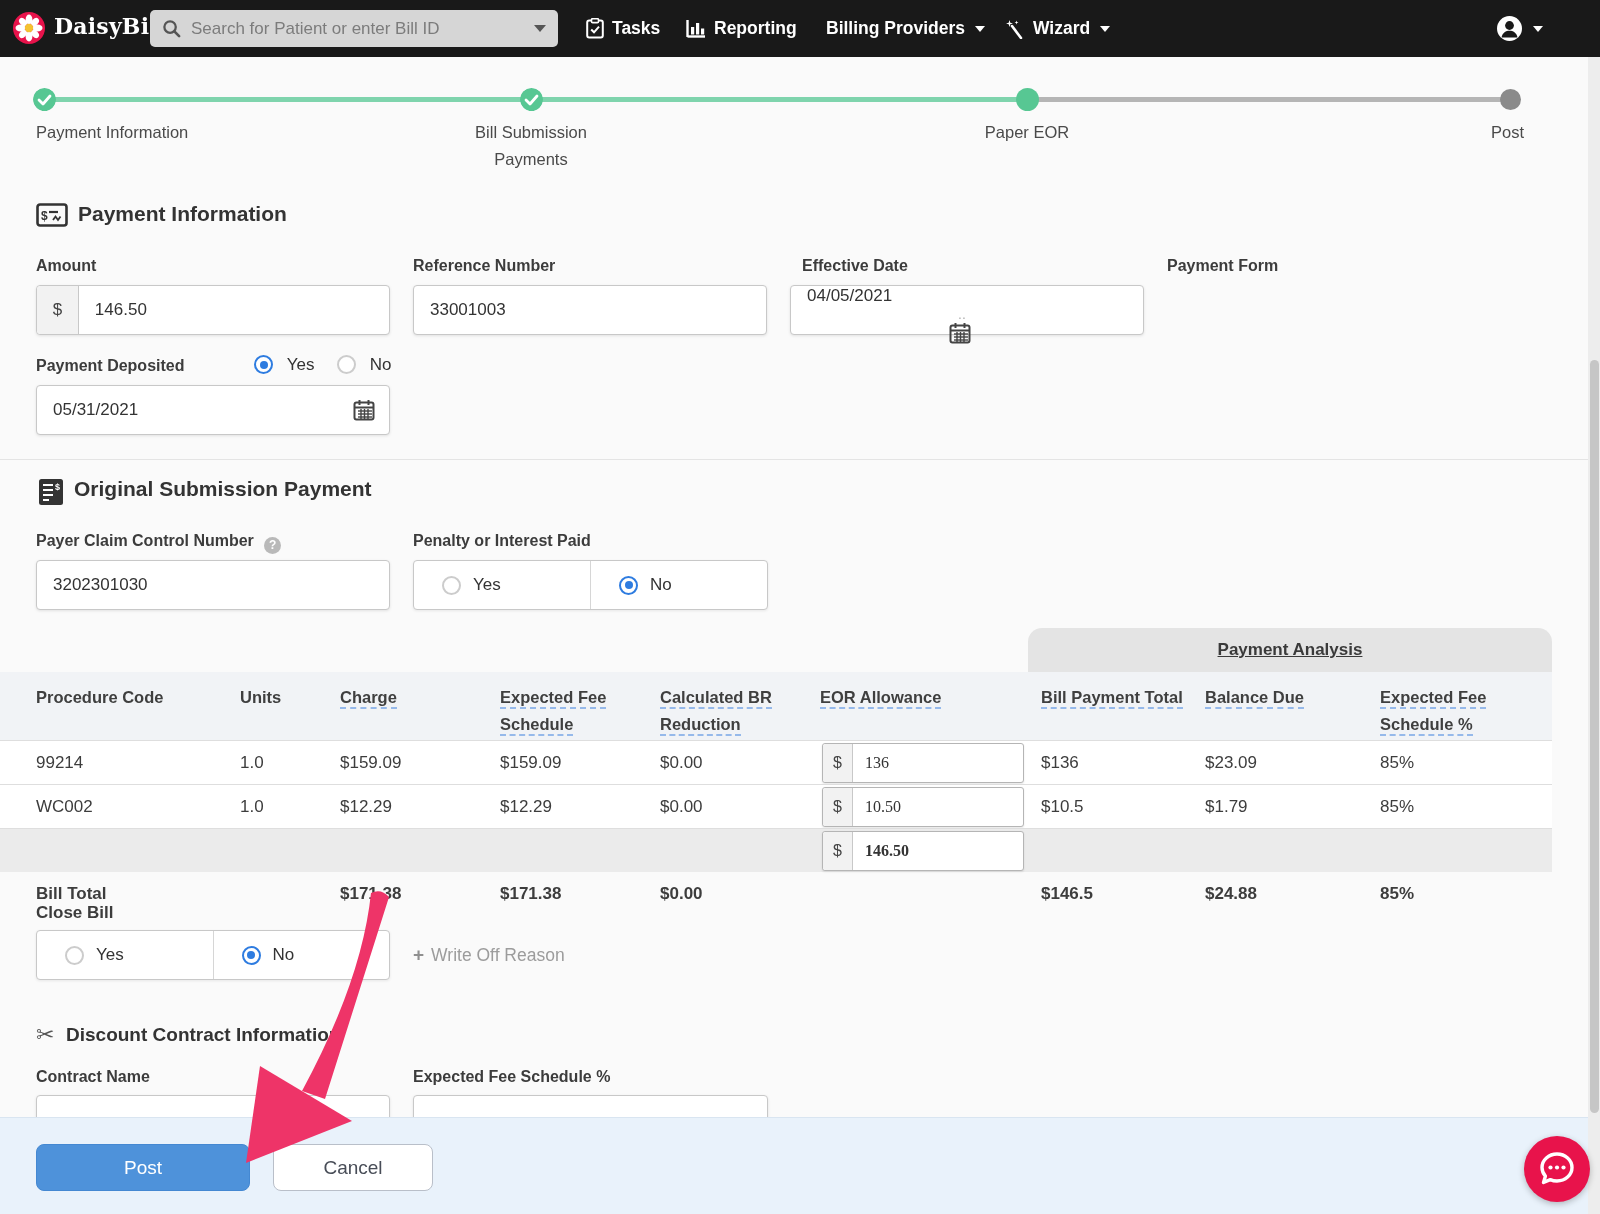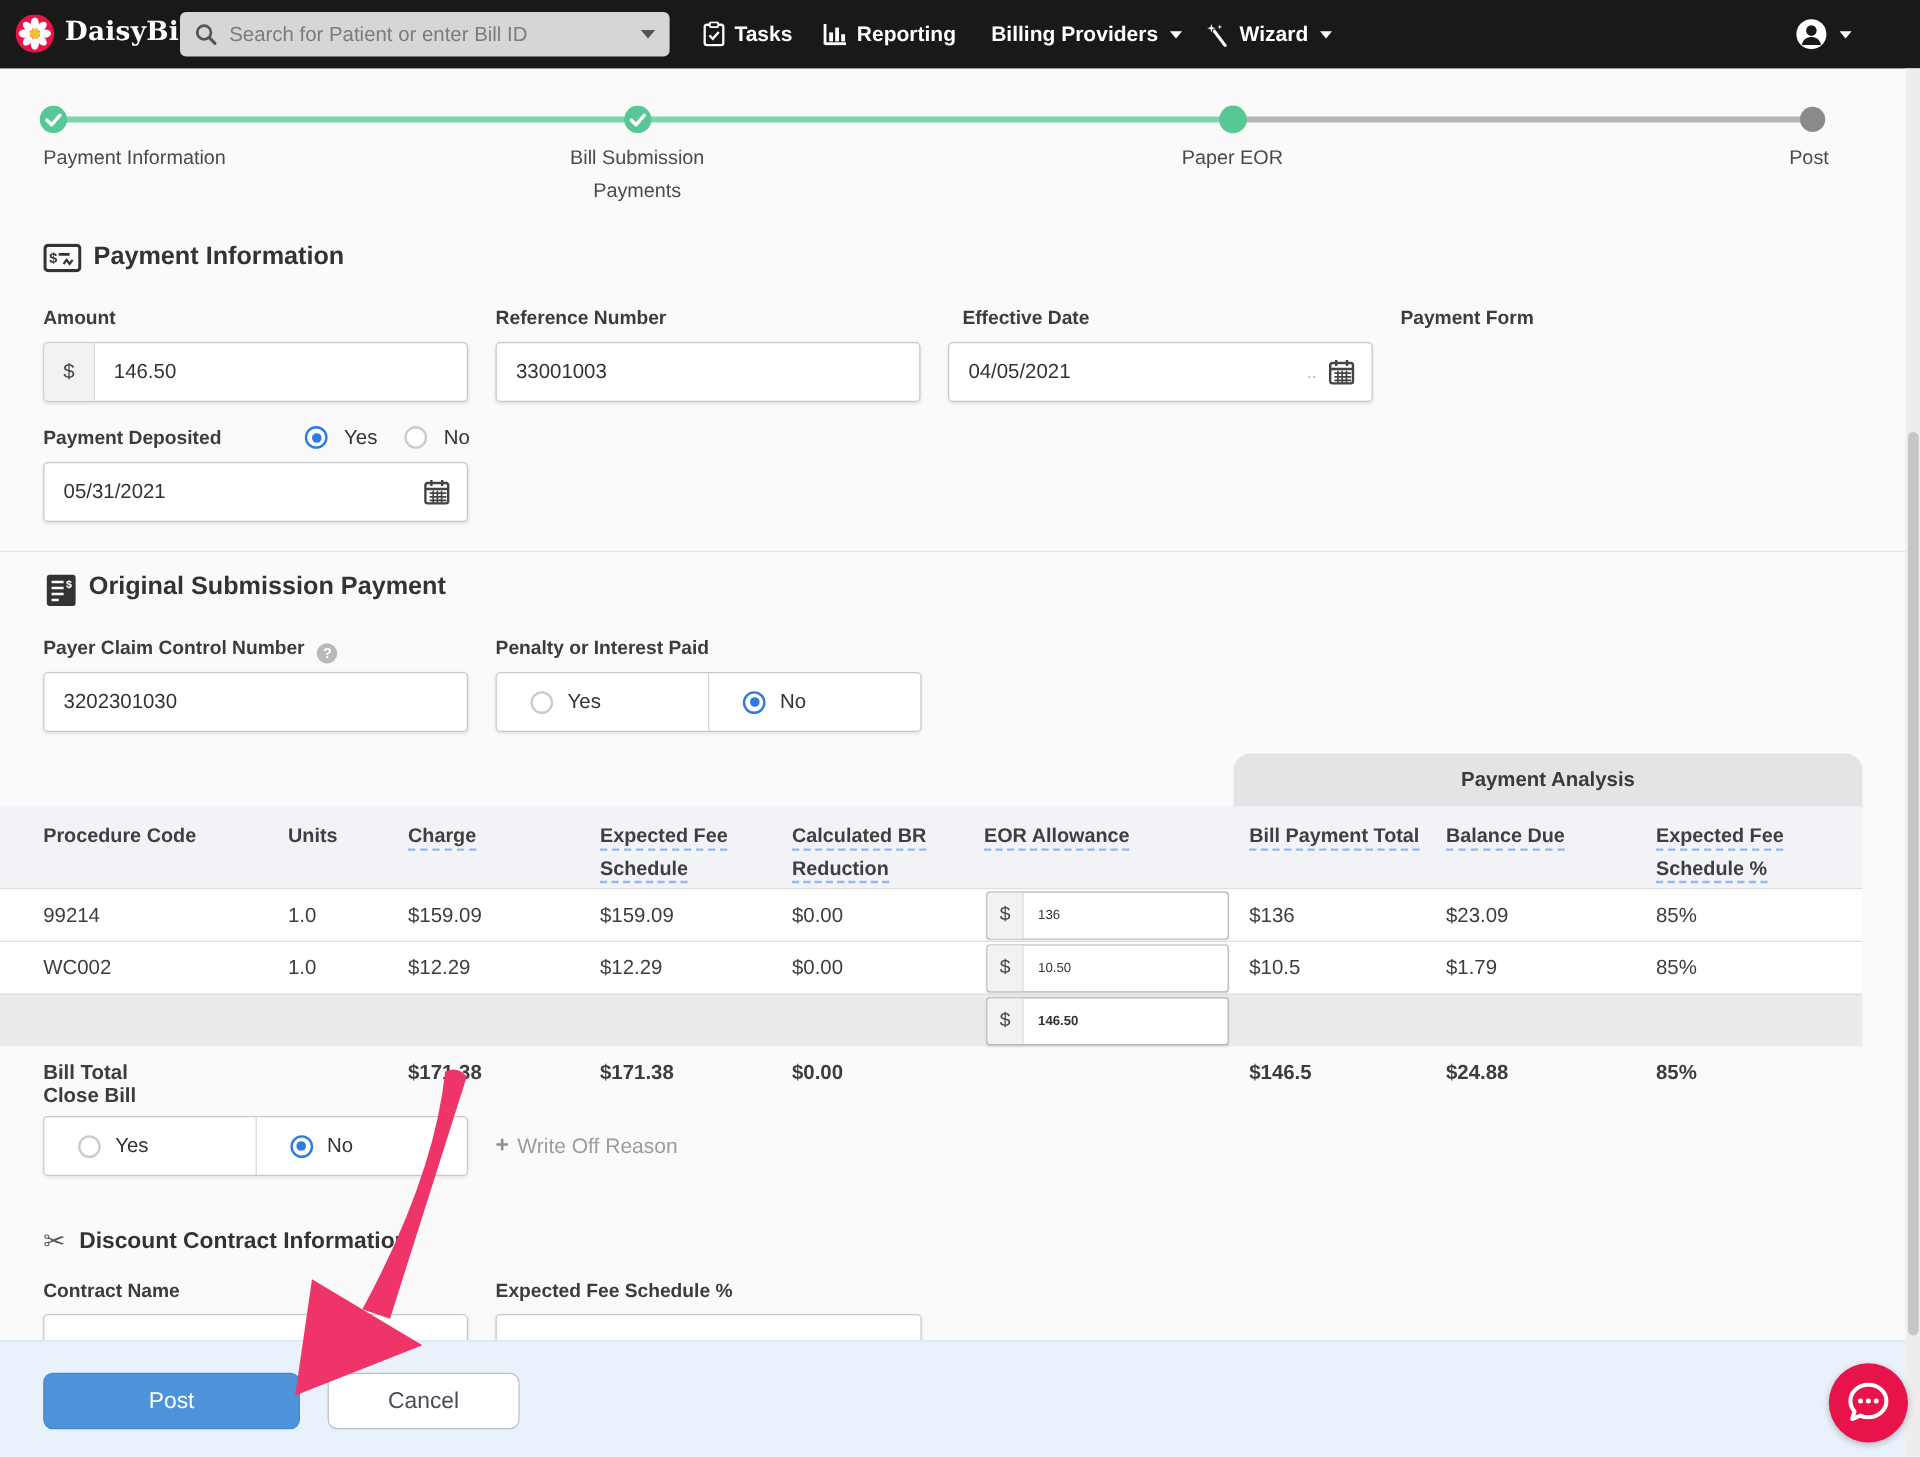--- a/index.html
+++ b/index.html
@@ -31,31 +31,31 @@
   .prefix { width:48px; align-self:stretch; background:#f2f2f2; border-right:1px solid #c8c8c8; border-radius:4px 0 0 4px; display:flex; align-items:center; justify-content:center; font-size:17px; color:#444; }
   .radio { display:inline-block; width:19px; height:19px; border-radius:50%; border:2px solid #ccc; background:#fff; vertical-align:-4px; position:relative; }
   .radio.sel { border-color:#2e7ce0; }
   .radio.sel::after { content:""; position:absolute; left:3.5px; top:3.5px; width:8px; height:8px; border-radius:50%; background:#2e7ce0; }
   .seg { position:absolute; height:50px; background:#fff; border:1px solid #c8c8c8; border-radius:4px; box-shadow:0 1px 3px rgba(0,0,0,.08); display:flex; }
   .seg .cell { flex:1; display:flex; align-items:center; gap:12px; padding-left:28px; font-size:17px; color:#333; }
   .seg .cell + .cell { border-left:1px solid #d6d6d6; }
   .divider { position:absolute; left:0; width:1600px; height:1px; background:#e4e4e4; }
 
   
-  .pa-tab { position:absolute; left:1028px; top:628px; width:524px; height:44px; background:#e4e4e4; border-radius:14px 14px 0 0; display:flex; align-items:center; justify-content:center; font-size:17px; font-weight:bold; color:#3a3a3a; }
+  .pa-tab { position:absolute; left:1028px; top:628px; width:524px; height:44px; background:#e4e4e4; border-radius:14px 14px 0 0; display:flex; align-items:center; justify-content:center; font-size:17px; font-weight:bold; color:#3a3a3a;text-decoration:underline; }
   .thead { position:absolute; left:0; top:672px; width:1552px; height:68px; background:#f1f3f6; }
   .th { position:absolute; top:12px; font-size:16.5px; font-weight:bold; color:#3f3f3f; line-height:27px; }
   .dashed { border-bottom:2px dashed #96b9ea; padding-bottom:1px; }
   .trow { position:absolute; left:0; width:1552px; height:44px; border-top:1px solid #dedede; background:#fff; }
   .trow.total { background:#ebebeb; }
   .td { position:absolute; top:0; height:44px; display:flex; align-items:center; font-size:17px; color:#3d3d3d; }
   .trow.total .td { font-weight:bold;margin-top:43px; }
   .eor-group { position:absolute; left:822px; top:2px; width:202px; height:40px; background:#fff; border:1px solid #b5b5b5; border-radius:3px; display:flex; box-shadow:0 1px 2px rgba(0,0,0,.10); }
   .eor-group .prefix { width:36px; border-radius:3px 0 0 3px; font-size:16px; }
-  .eor-group input { border:none; outline:none; background:transparent; font-family:Liberation Sans, sans-serif; font-size:11px; color:#333; width:100%; padding:0 12px; }
+  .eor-group input { border:none; outline:none; background:transparent; font-family:Liberation Serif, serif; font-size:16px; color:#333; width:100%; padding:0 12px; }
   .trow.total .eor-group input { font-weight:bold; }
 
   
   .footer { position:absolute; left:0; top:1117px; width:1600px; height:97px; background:#e9f2fb; border-top:1px solid #d9e5f1; z-index:6; }
   .btn { position:absolute; top:26px; height:47px; border-radius:8px; font-family:"Liberation Sans",sans-serif; font-size:19px; display:flex; align-items:center; justify-content:center; cursor:pointer; }
   .btn-post { left:36px; width:214px; background:#4e92da; color:#fff; border:1px solid #4488d2; }
   .btn-cancel { left:273px; width:160px; background:#fff; color:#484d57; border:1px solid #b9bfc9; }
 
   
   .help-circle { display:inline-flex; width:17px; height:17px; border-radius:50%; background:#b9b9b9; color:#fff; font-size:12px; font-weight:bold; align-items:center; justify-content:center; vertical-align:-3px; margin-left:6px; }
@@ -178,21 +178,21 @@
 
   <div class="inp" style="left:36px; top:285px; width:354px;">
     <span class="prefix">$</span>
     <input value="146.50" style="">
   </div>
 
   <div class="inp" style="left:413px; top:285px; width:354px;">
     <input value="33001003" style="">
   </div>
 
-  <div class="inp" style="left:790px; top:285px; width:354px;">
+  <div class="inp" style="left:790px; top:285px; width:354px;flex-direction:column;">
     <input value="04/05/2021" style="">
     <span style="color:#b0b0b0; font-size:14px; margin-right:10px;">..</span>
     <svg style="margin-right:14px; flex:none;" width="22" height="22" viewBox="0 0 22 22">
       <rect x="1.5" y="3.5" width="19" height="17" rx="2" fill="none" stroke="#444" stroke-width="2"></rect>
       <line x1="6.5" y1="1" x2="6.5" y2="6" stroke="#444" stroke-width="2"></line>
       <line x1="15.5" y1="1" x2="15.5" y2="6" stroke="#444" stroke-width="2"></line>
       <line x1="2" y1="8.5" x2="20" y2="8.5" stroke="#444" stroke-width="2"></line>
       <g stroke="#444" stroke-width="1.4">
         <line x1="5" y1="12" x2="19" y2="12"></line>
           <line x1="5" y1="15" x2="19" y2="15"></line>

